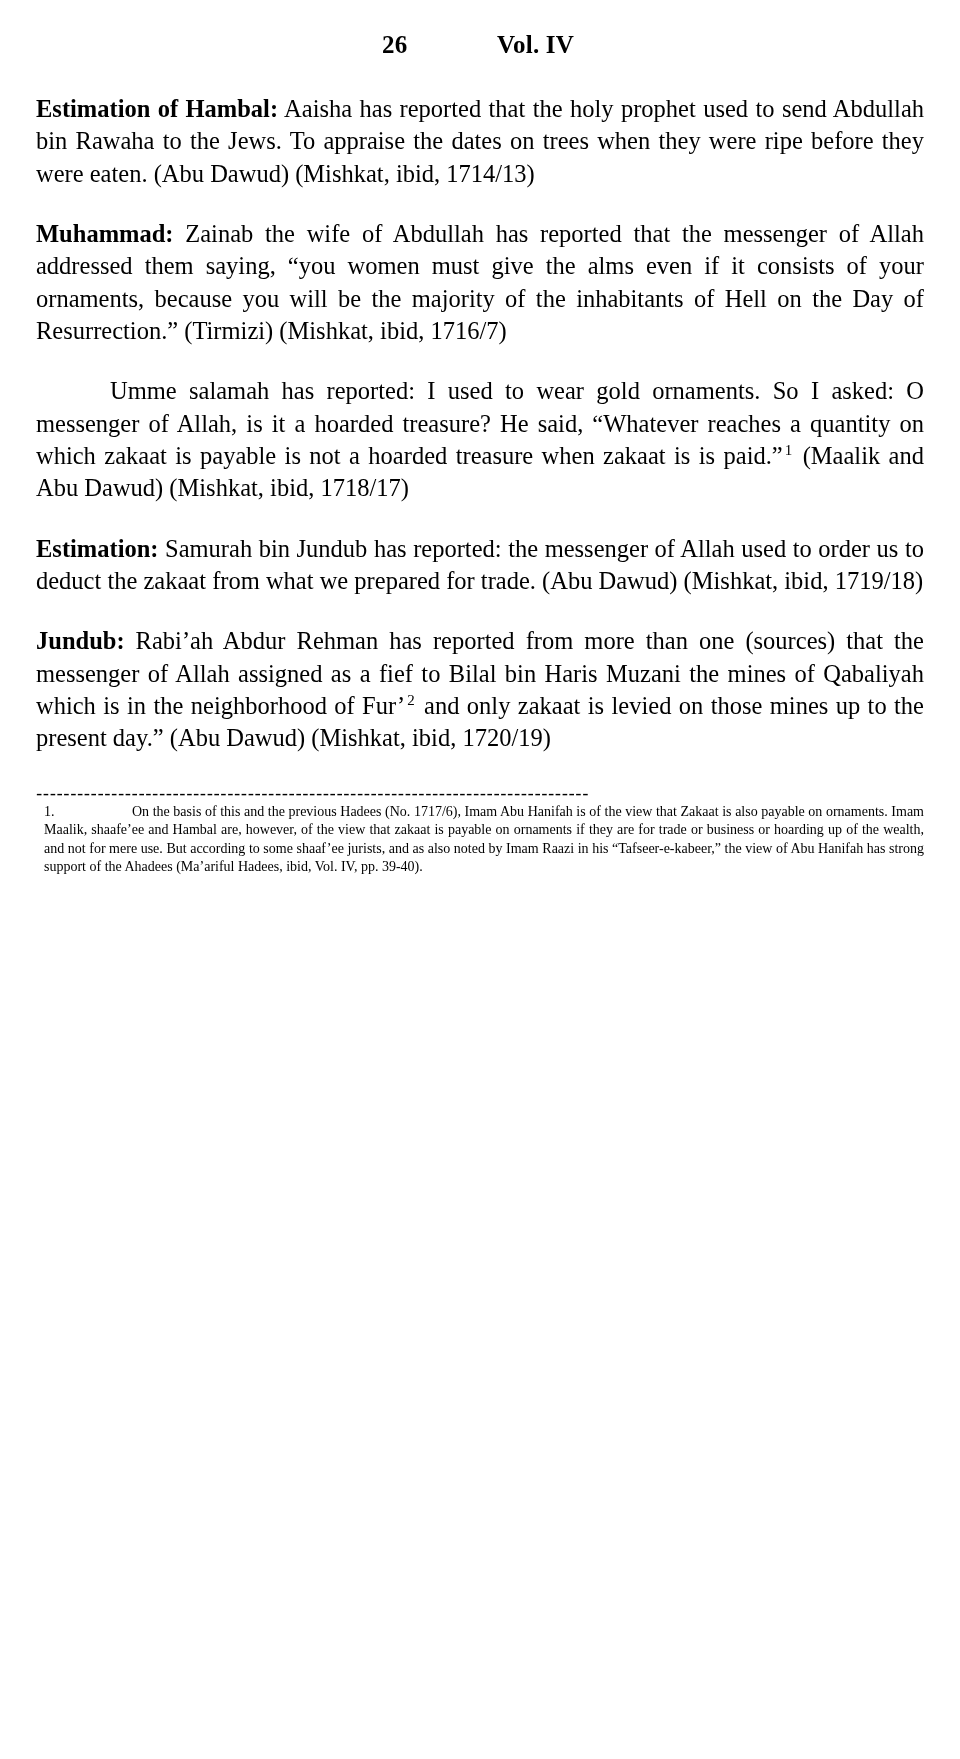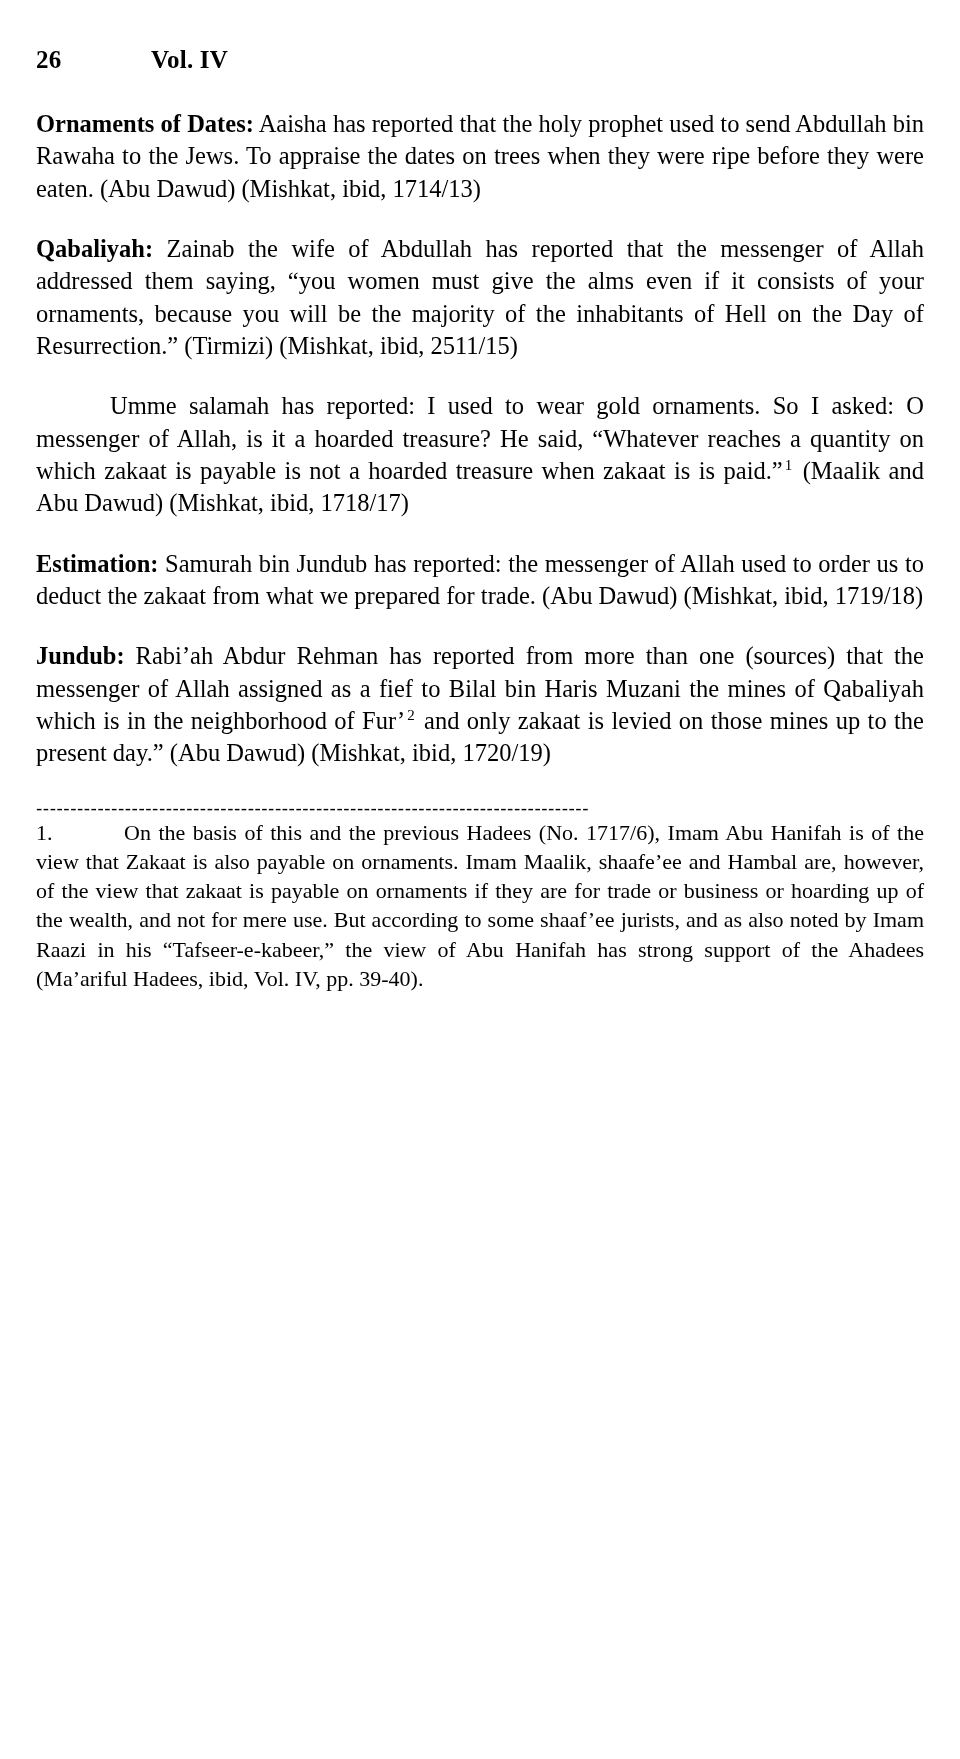--- a/index.html
+++ b/index.html
@@ -20,22 +20,23 @@
     padding: 22px 32px 0 32px;
     position: relative;
   }
   
   .running-head {
     display: flex;
     align-items: baseline;
     font-weight: bold;
     font-size: 25px;
     letter-spacing: .2px;
-    margin: 24px 0 0 0;
+    margin: 9px 0 0 0;
     padding: 0 8px 0 4px;
+    justify-content: center;
   }
   .rh-page-number {
     width: 96px;
     flex: 0 0 auto;
   }
   .rh-title {
     flex: 1 1 auto;
     text-align: center;
     white-space: nowrap;
   }
@@ -77,25 +78,25 @@
     letter-spacing: 0.5px;
     color: #000;
     white-space: nowrap;
     font-family: "Liberation Sans", sans-serif;
   }
   
   .footnotes {
     padding: 0 4px;
   }
   .footnote {
-    font-size: 22px;
+    font-size: 14px;
     line-height: 1.33;
     text-align: justify;
     text-justify: inter-word;
-    margin: 0 0 1px 0;
+    margin: 0 0 1px 8px;
   }
   .fn-marker {
     display: inline-block;
     width: 88px;
   }
   .fn-marker.tight {
     width: 88px;
   }
 </style>
 </head>
@@ -104,25 +105,25 @@
 <div class="page">
 
   <div class="running-head">
     <span class="rh-page-number">26</span>
     <span class="rh-volume">Vol. IV</span>
   </div>
 
   <div class="body-block">
 
     <p class="para">
-      <b class="lead">Ornaments of Dates:</b><span> Aaisha has reported that the holy prophet used to send Abdullah bin Rawaha to the Jews. To appraise the dates on trees when they were ripe before they were eaten. (Abu Dawud) (Mishkat, ibid, 1714/13)</span>
+      <b class="lead">Estimation of Hambal:</b><span> Aaisha has reported that the holy prophet used to send Abdullah bin Rawaha to the Jews. To appraise the dates on trees when they were ripe before they were eaten. (Abu Dawud) (Mishkat, ibid, 1714/13)</span>
     </p>
 
     <p class="para">
-      <b class="lead">Qabaliyah:</b><span> Zainab the wife of Abdullah has reported that the messenger of Allah addressed them saying, “you women must give the alms even if it consists of your ornaments, because you will be the majority of the inhabitants of Hell on the Day of Resurrection.” (Tirmizi) (Mishkat, ibid, 2511/15)</span>
+      <b class="lead">Muhammad:</b><span> Zainab the wife of Abdullah has reported that the messenger of Allah addressed them saying, “you women must give the alms even if it consists of your ornaments, because you will be the majority of the inhabitants of Hell on the Day of Resurrection.” (Tirmizi) (Mishkat, ibid, 1716/7)</span>
     </p>
 
     <p class="para indented">
       <span>Umme salamah has reported: I used to wear gold ornaments. So I asked: O messenger of Allah, is it a hoarded treasure? He said, “Whatever reaches a quantity on which zakaat is payable is not a hoarded treasure when zakaat is is paid.”</span><sup class="fn">1</sup><span> (Maalik and Abu Dawud) (Mishkat, ibid, 1718/17)</span>
     </p>
 
     <p class="para">
       <b class="lead">Estimation:</b><span> Samurah bin Jundub has reported: the messenger of Allah used to order us to deduct the zakaat from what we prepared for trade. (Abu Dawud) (Mishkat, ibid, 1719/18)</span>
     </p>
 

